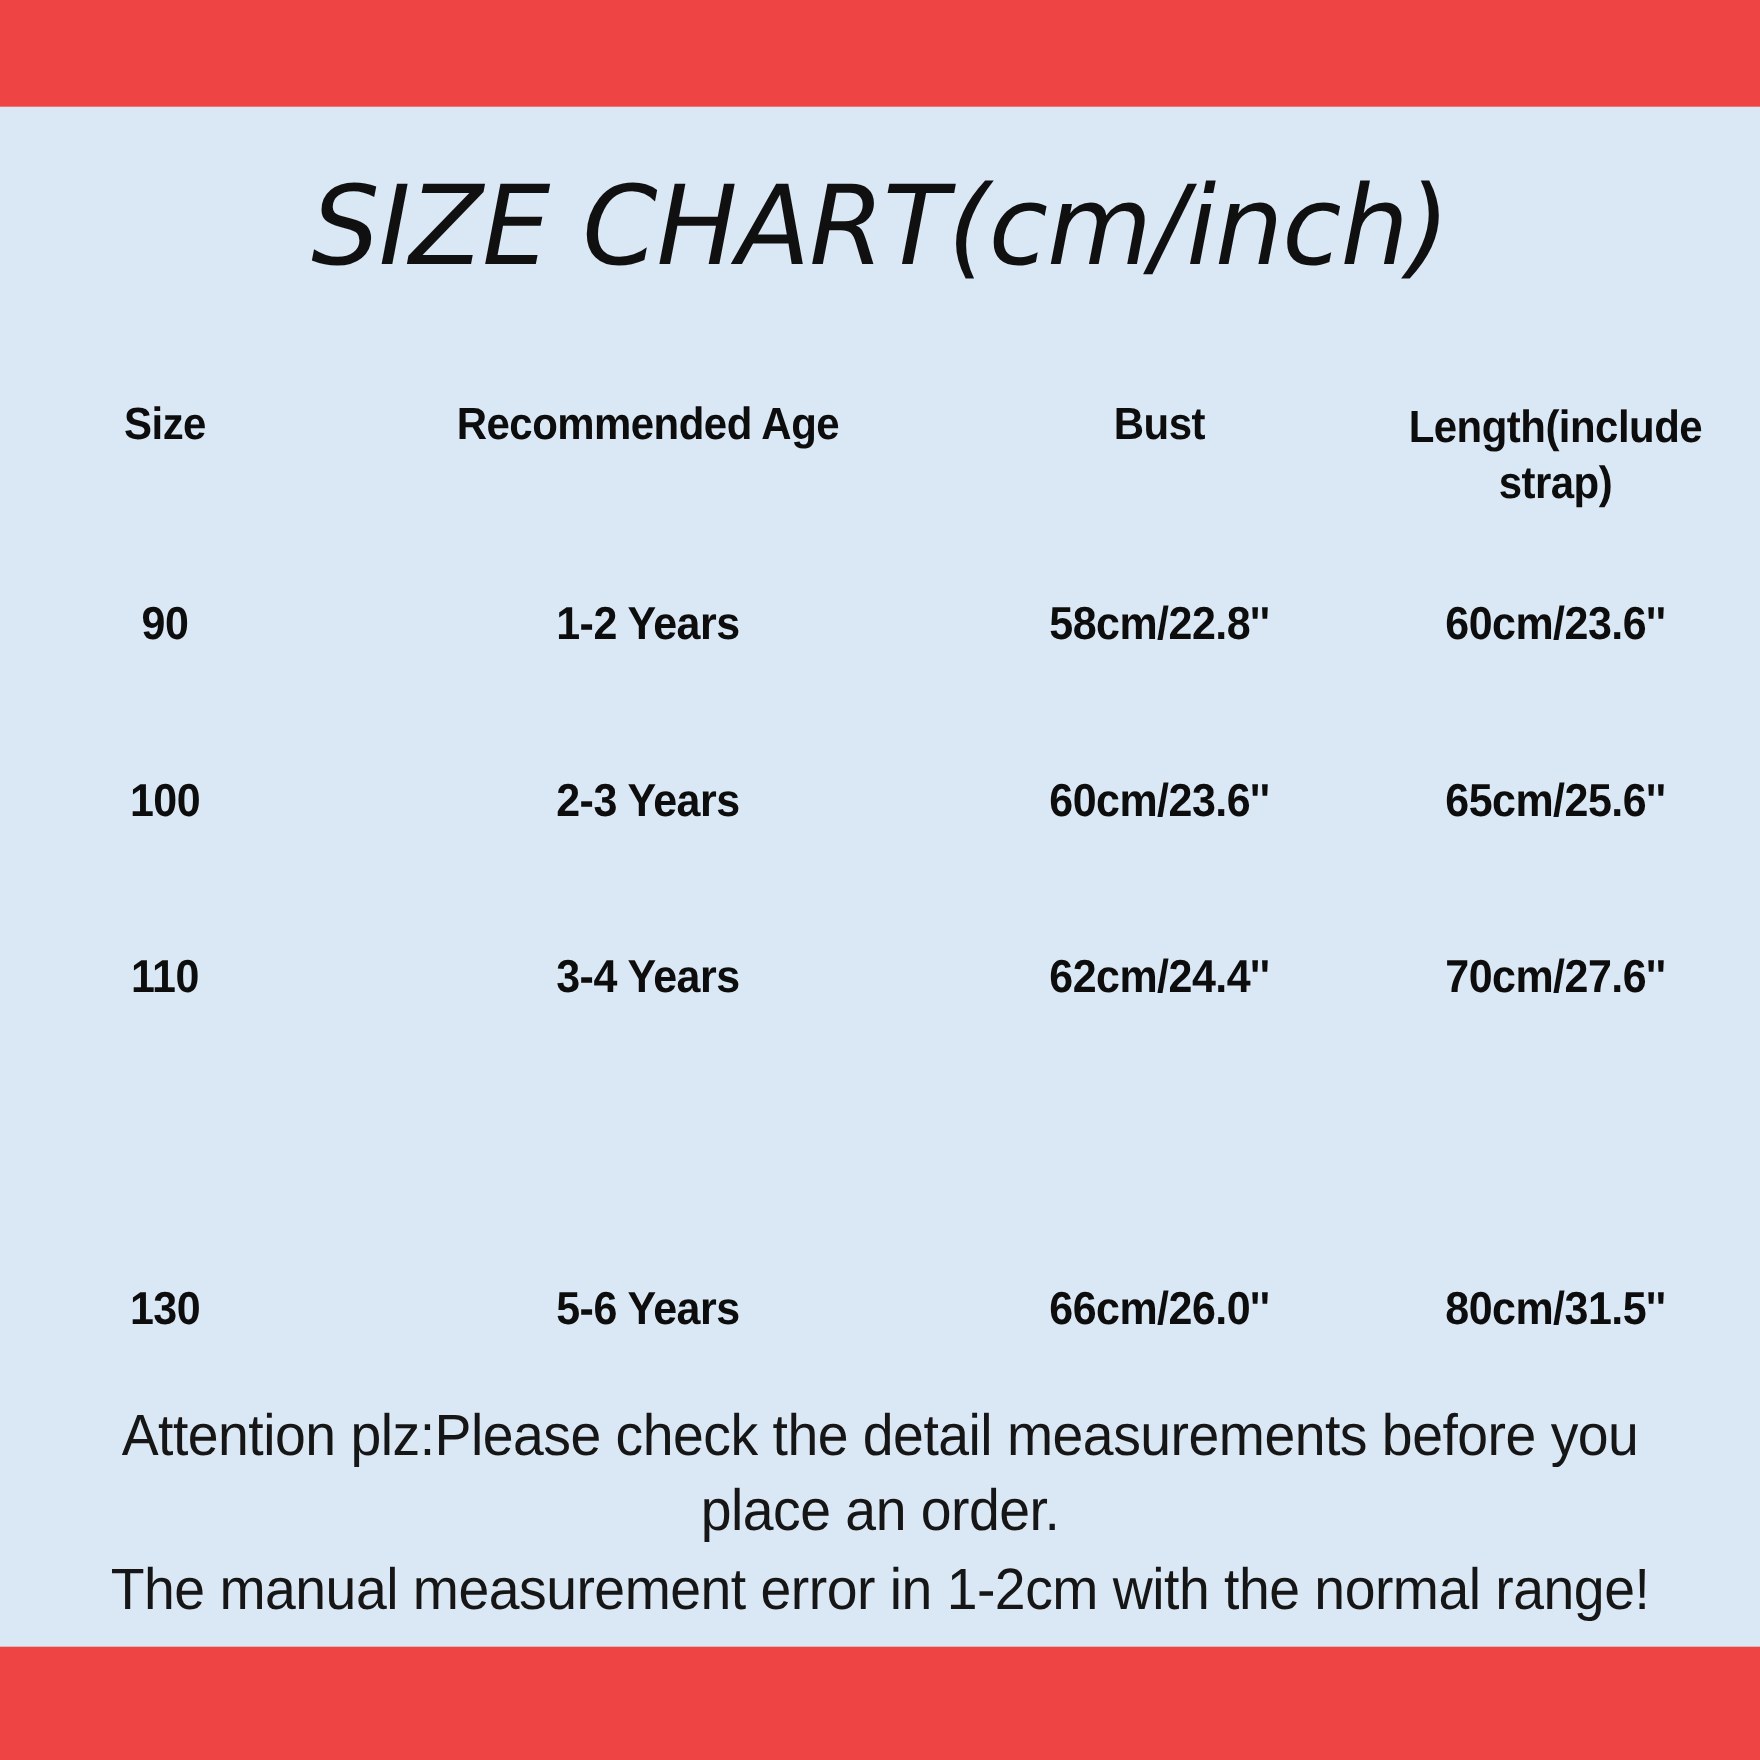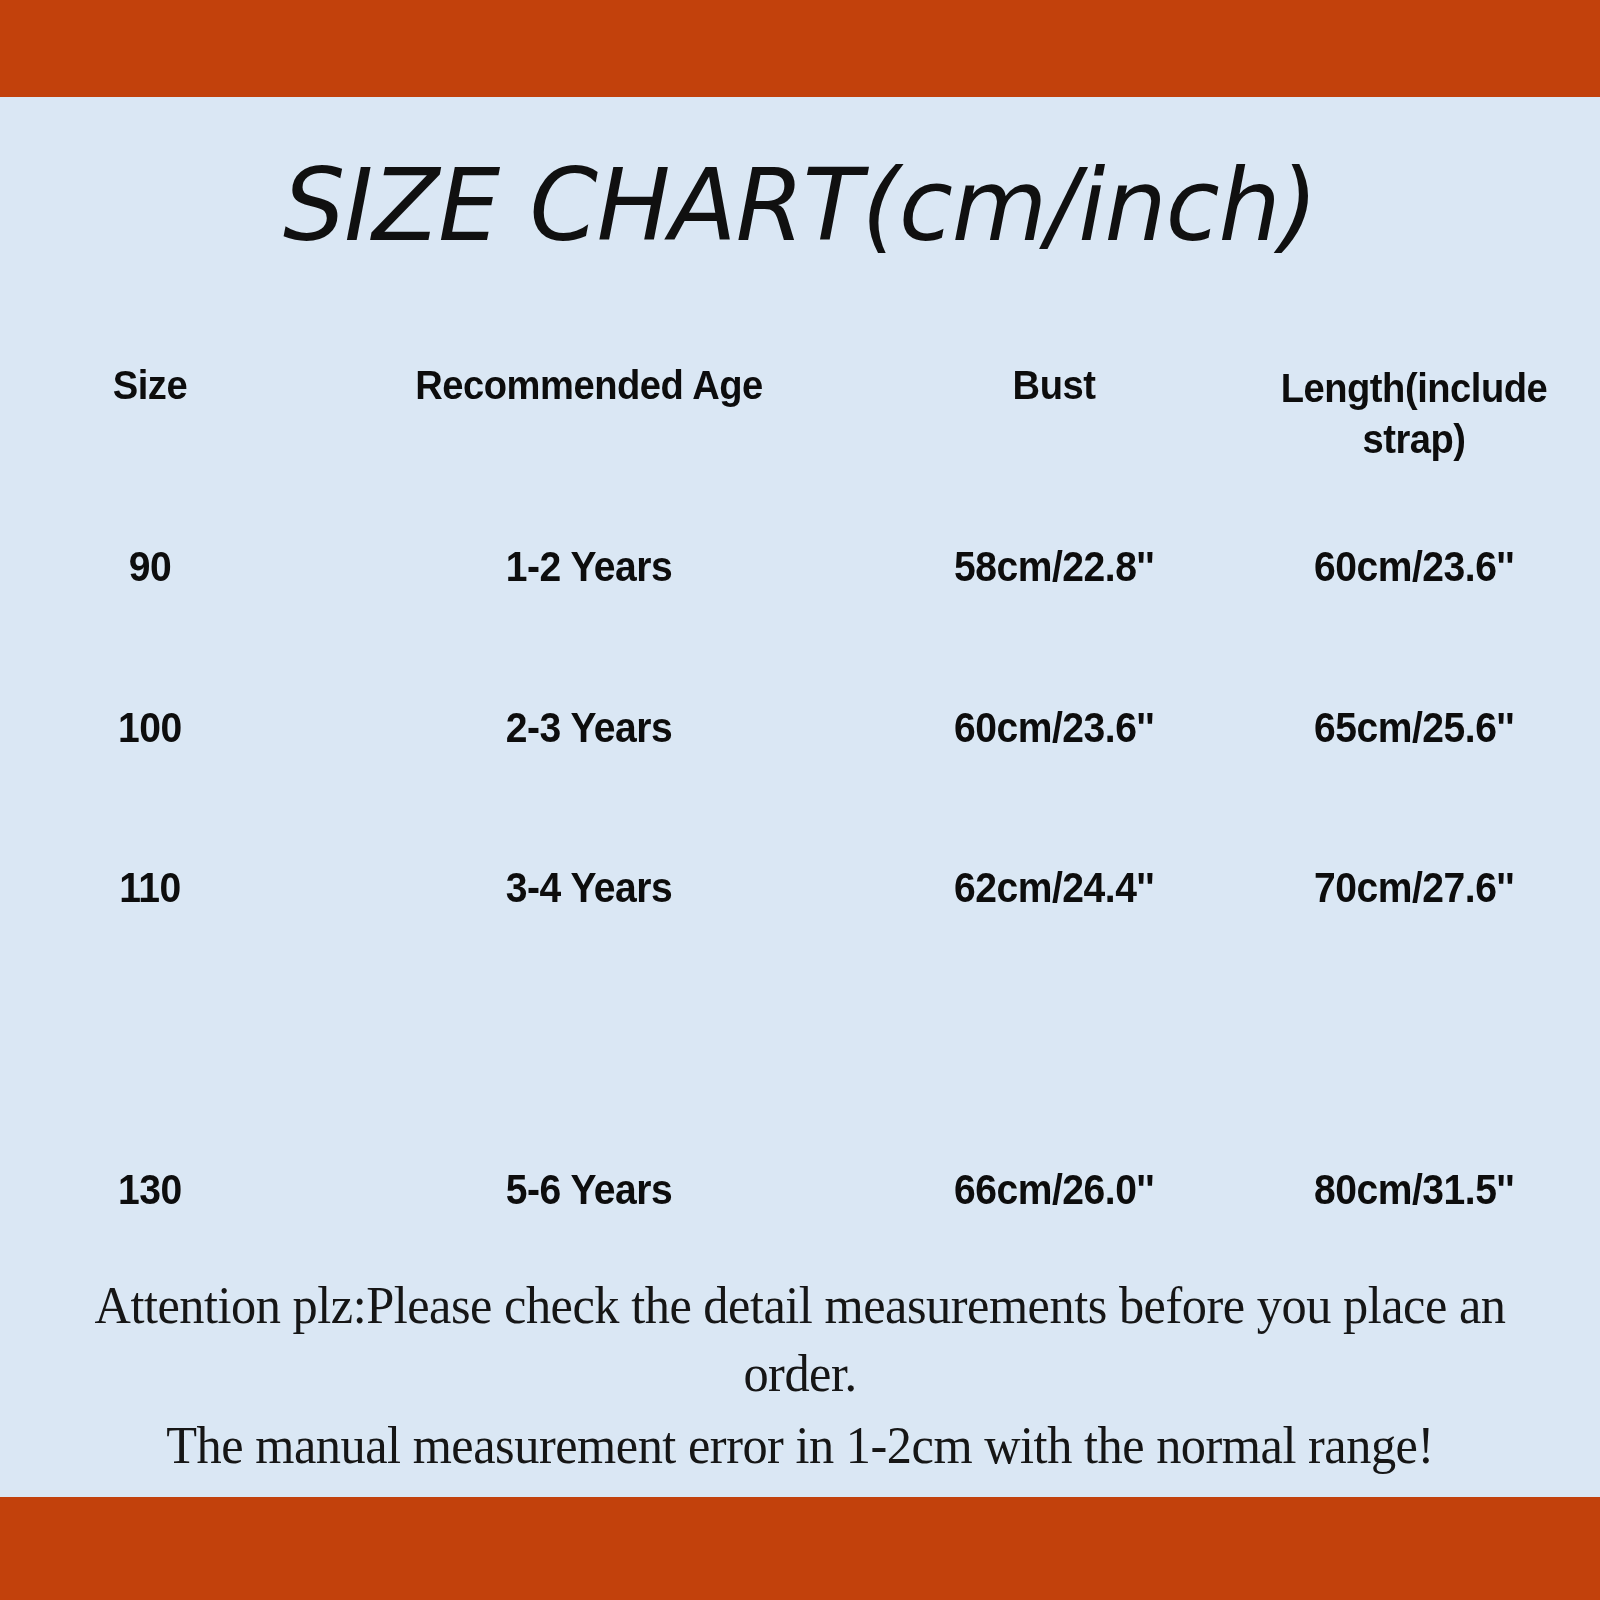--- a/index.html
+++ b/index.html
@@ -4,21 +4,21 @@
 <style>
   html, body {
     margin: 0;
     padding: 0;
     background: #ffffff;
   }
   #canvas {
     position: relative;
     width: 1600px;
     height: 1600px;
-    background: #c2410c;
+    background: #ef4444;
     overflow: hidden;
     font-family: "Liberation Sans", sans-serif;
   }
   
   #panel {
     position: absolute;
     left: 0;
     top: 97px;
     width: 1600px;
     height: 1400px;
@@ -104,21 +104,21 @@
   }
 
   
   #notes {
     position: absolute;
     left: 0;
     top: 1272px;
     width: 1600px;
     text-align: center;
     color: #161616;
-    font-family: Liberation Serif, serif;
+    font-family: Liberation Sans, sans-serif;
     font-weight: 400;
     font-size: 53px;
     line-height: 1.28;
     letter-spacing: -0.5px;
   }
   #notes .note {
     display: block;
     transform: scaleX(0.95);
     padding: 0 28px;
   }

